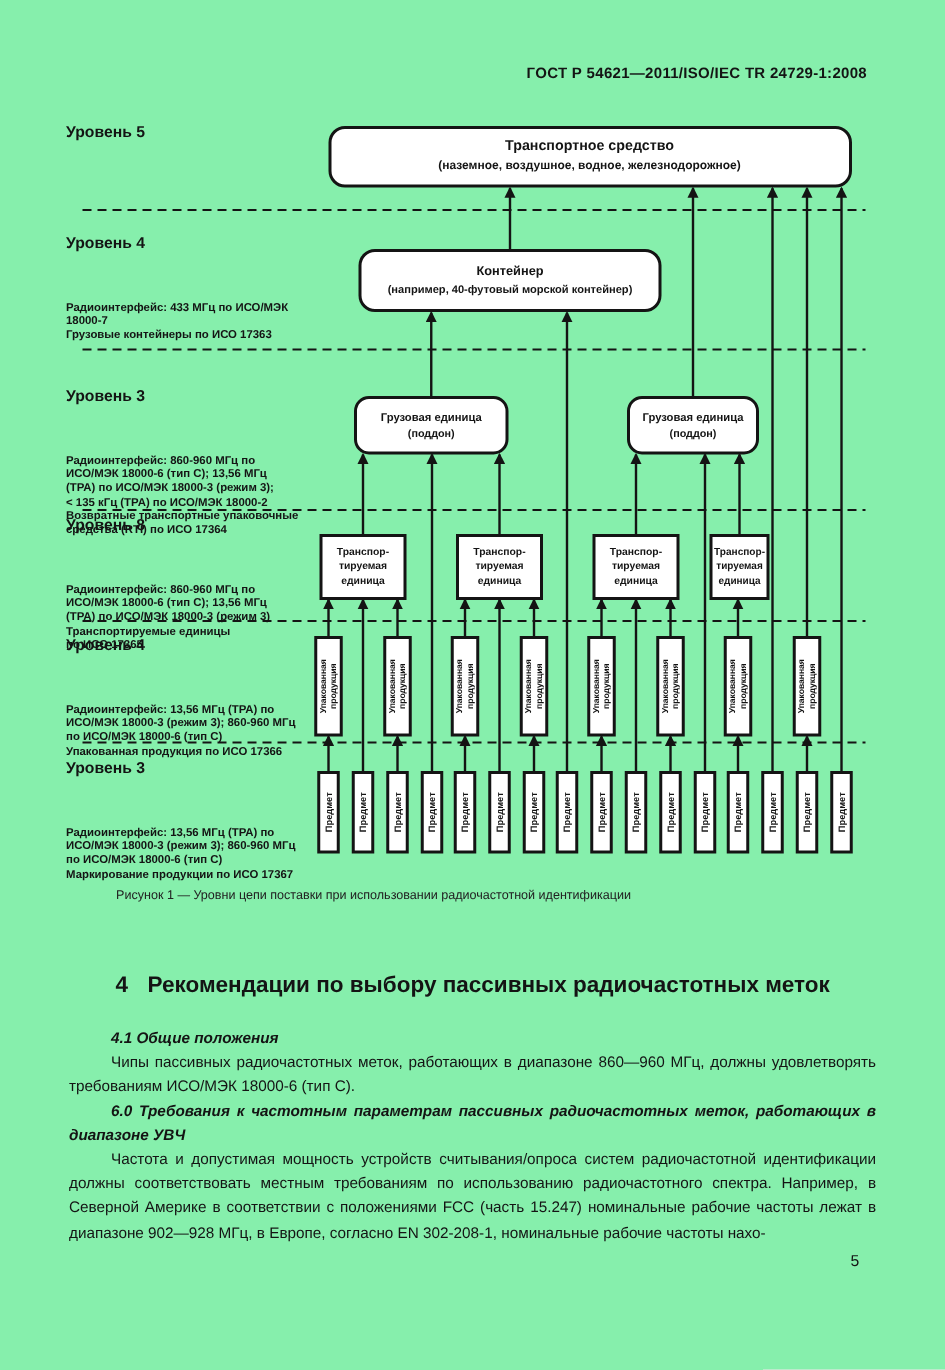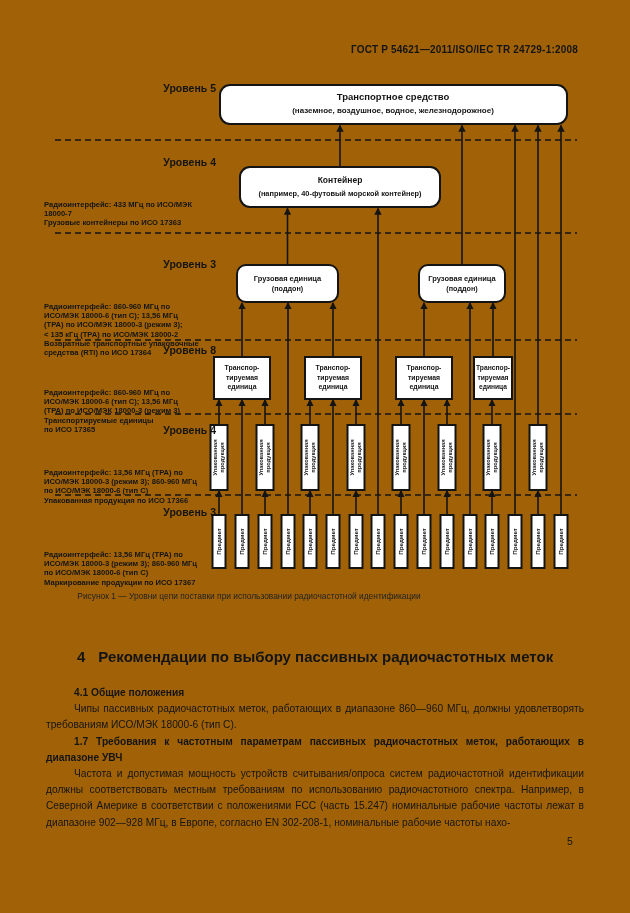--- a/index.html
+++ b/index.html
@@ -1,42 +1,42 @@
 <!DOCTYPE html>
 <html><head>
 <meta charset="utf-8">
 <style>
   html,body{margin:0;padding:0;background:#e8e8e8;}
   .page{
     position:relative;width:630px;height:913px;margin:0 auto;
-    background:#a16207;color:#141414;
+    background:#86efac;color:#141414;
     font-family:"Liberation Sans","DejaVu Sans",sans-serif;
     overflow:hidden;
   }
   .doc-header{
     position:absolute;top:44px;right:52px;
     font-size:10px;font-weight:bold;letter-spacing:.2px;
   }
   .diagram{position:absolute;top:78px;left:0;width:630px;height:512px;}
   svg text{font-family:"Liberation Sans","DejaVu Sans",sans-serif;font-weight:bold;fill:#141414;}
   .lvl-block{position:absolute;left:44px;width:172px;}
-  .lvl-title{font-size:10.5px;font-weight:bold;text-align:right;margin-bottom:1px;}
+  .lvl-title{font-size:10.5px;font-weight:bold;text-align:left;margin-bottom:1px;}
   .lvl-ann{font-size:7.6px;font-weight:bold;line-height:9.2px;white-space:pre-line;margin-top:32px;}
   .fig-caption{
     position:absolute;top:591px;left:0;width:498px;
     text-align:center;font-size:8.4px;color:#222;
   }
   .text-block{position:absolute;top:648px;left:46px;width:538px;}
   .sec-heading{
     margin:0;padding-left:31px;font-size:15px;font-weight:bold;
   }
   .sec-heading .sec-num{margin-right:13px;}
   .sub-title{
     margin:20px 0 0 0;text-indent:28px;font-size:10.2px;font-weight:bold;
-    line-height:16.2px;text-align:justify;
+    line-height:16.2px;text-align:justify;font-style:italic;
   }
   .sub-title.tight{margin-top:0;}
   .body-para{
     margin:0;text-indent:28px;font-size:10.2px;line-height:16.2px;
     text-align:justify;
   }
   .page-number{position:absolute;top:835px;left:567px;font-size:10.5px;}
 </style>
 </head>
 <body>
@@ -257,19 +257,19 @@
 по ИСО/МЭК 18000-6 (тип С)
 Маркирование продукции по ИСО 17367</div>
   </div>
 
   <div class="fig-caption">Рисунок 1 — Уровни цепи поставки при использовании радиочастотной идентификации</div>
 
   <div class="text-block">
     <h2 class="sec-heading"><span class="sec-num">4</span><span>Рекомендации по выбору пассивных радиочастотных меток</span></h2>
     <p class="sub-title">4.1 Общие положения</p>
     <p class="body-para">Чипы пассивных радиочастотных меток, работающих в диапазоне 860—960 МГц, должны удовлетворять требованиям ИСО/МЭК 18000-6 (тип С).</p>
-    <p class="sub-title tight">1.7 Требования к частотным параметрам пассивных радиочастотных меток, работающих в диапазоне УВЧ</p>
+    <p class="sub-title tight">6.0 Требования к частотным параметрам пассивных радиочастотных меток, работающих в диапазоне УВЧ</p>
     <p class="body-para">Частота и допустимая мощность устройств считывания/опроса систем радиочастотной идентификации должны соответствовать местным требованиям по использованию радиочастотного спектра. Например, в Северной Америке в соответствии с положениями FCC (часть 15.247) номинальные рабочие частоты лежат в диапазоне 902—928 МГц, в Европе, согласно EN 302-208-1, номинальные рабочие частоты нахо-</p>
   </div>
 
   <div class="page-number">5</div>
 
 </div>
 
 </body></html>

